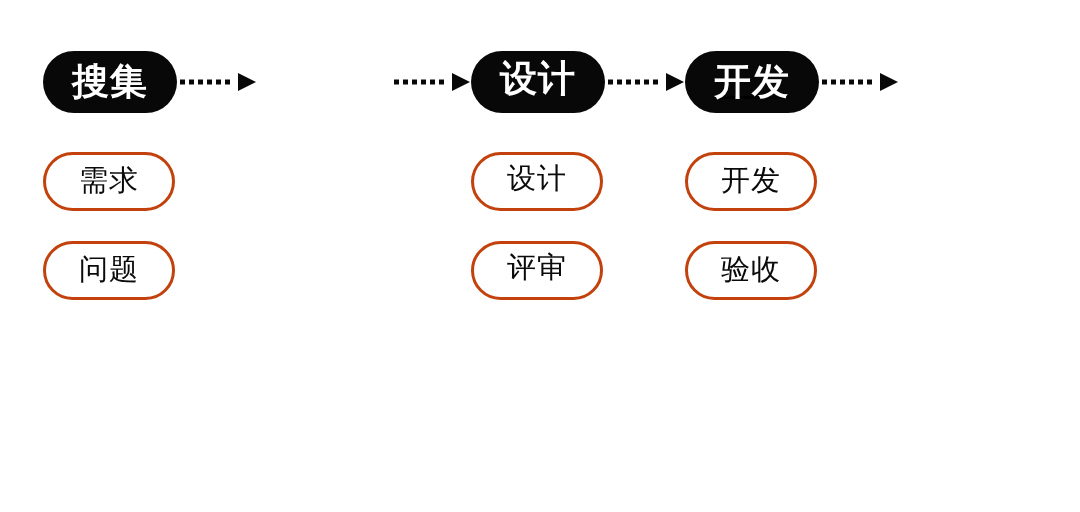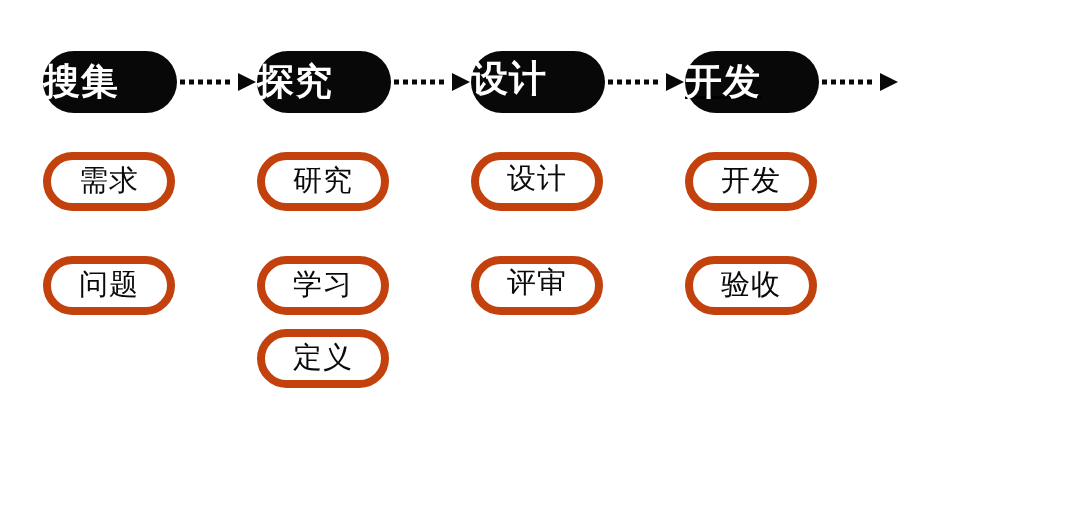--- a/index.html
+++ b/index.html
@@ -31,59 +31,59 @@
   
   .stage-pill {
     position: relative;
     width: 134px;
     height: 62px;
     border-radius: 31px;
     background: #080808;
     color: #ffffff;
     display: flex;
     align-items: center;
-    justify-content: flex-start;
+    justify-content: center;
     box-sizing: border-box;
   }
   .stage-label {
     font-size: 37px;
     font-weight: bold;
     line-height: 1;
     letter-spacing: 1px;
     white-space: nowrap;
     transform: translateY(-1px);
   }
 
   
   .task-pill {
     position: relative;
     width: 132px;
     height: 59px;
     border-radius: 30px;
-    border: 8px solid #c2410c;
+    border: 3px solid #c2410c;
     background: #ffffff;
     color: #0a0a0a;
     display: flex;
     align-items: center;
     justify-content: center;
     box-sizing: border-box;
     text-align: right;
   }
   .task-label {
     font-size: 29px;
     line-height: 1;
     letter-spacing: 1px;
     white-space: nowrap;
     transform: translateY(-1px);
   }
 
   
   .task-slot { position: absolute; left: 0; }
   .task-slot.row0 { top: 101px; }
-  .task-slot.row1 { top: 205px; }
+  .task-slot.row1 { top: 190px; }
   .task-slot.row2 { top: 278px; }
 
   
   .connector {
     position: absolute;
     top: 72px;          
     height: 20px;
     width: 80px;
     pointer-events: none;
   }
@@ -111,40 +111,20 @@
     <div class="connector" style="left: 177px; width: 80px;">
       <svg width="80" height="20" viewBox="0 0 80 20">
         <rect x="3" y="7.5" width="5" height="5" fill="#080808"></rect>
         <rect x="12" y="7.5" width="5" height="5" fill="#080808"></rect>
         <rect x="21" y="7.5" width="5" height="5" fill="#080808"></rect>
         <rect x="30" y="7.5" width="5" height="5" fill="#080808"></rect>
         <rect x="39" y="7.5" width="5" height="5" fill="#080808"></rect>
         <rect x="48" y="7.5" width="5" height="5" fill="#080808"></rect>
         <polygon points="61,1 79,10 61,19" fill="#080808"></polygon>
       </svg>
-    </div>
-    <div class="column" style="left: 257px;">
-      <div class="stage-pill">
-        <span class="stage-label">探究</span>
-      </div>
-      <div class="task-slot row0">
-        <div class="task-pill">
-          <span class="task-label">研究</span>
-        </div>
-      </div>
-      <div class="task-slot row1">
-        <div class="task-pill">
-          <span class="task-label">学习</span>
-        </div>
-      </div>
-      <div class="task-slot row2">
-        <div class="task-pill">
-          <span class="task-label">定义</span>
-        </div>
-      </div>
     </div>
     <div class="connector" style="left: 391px; width: 80px;">
       <svg width="80" height="20" viewBox="0 0 80 20">
         <rect x="3" y="7.5" width="5" height="5" fill="#080808"></rect>
         <rect x="12" y="7.5" width="5" height="5" fill="#080808"></rect>
         <rect x="21" y="7.5" width="5" height="5" fill="#080808"></rect>
         <rect x="30" y="7.5" width="5" height="5" fill="#080808"></rect>
         <rect x="39" y="7.5" width="5" height="5" fill="#080808"></rect>
         <rect x="48" y="7.5" width="5" height="5" fill="#080808"></rect>
         <polygon points="61,1 79,10 61,19" fill="#080808"></polygon>

